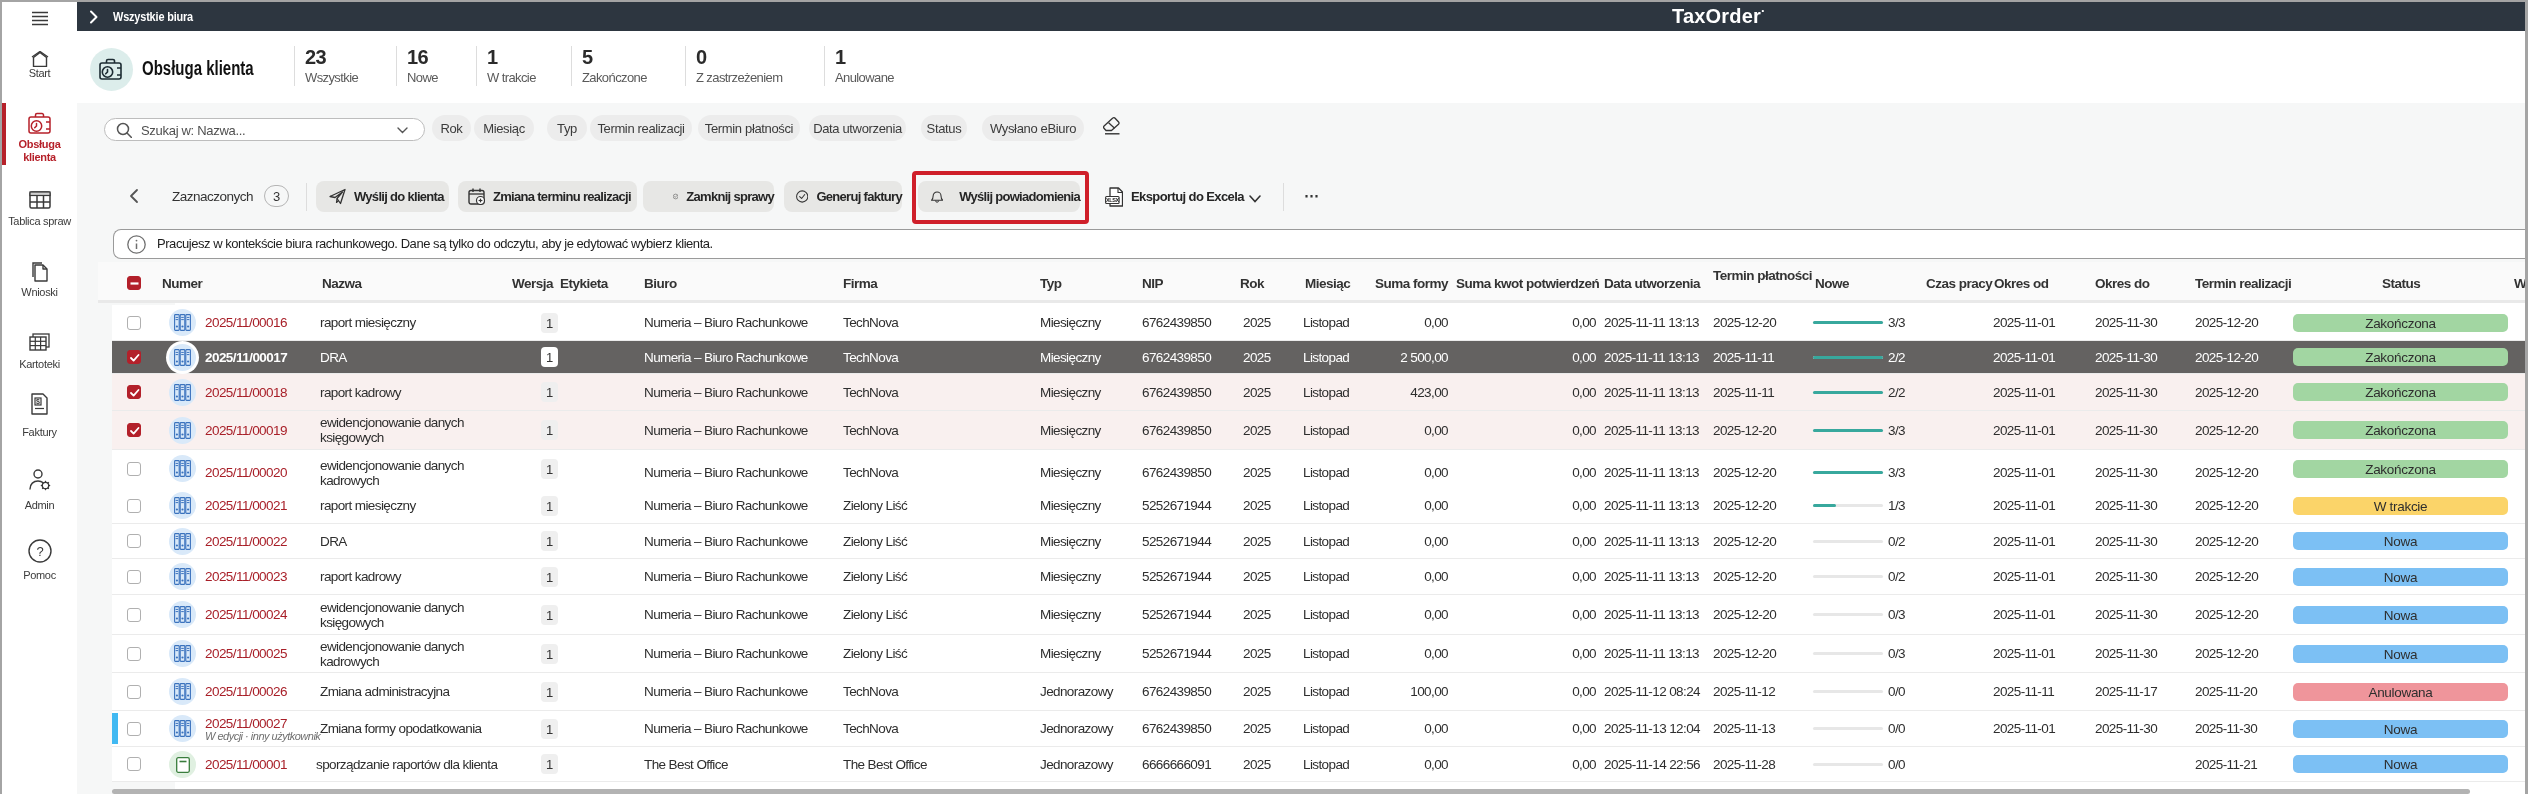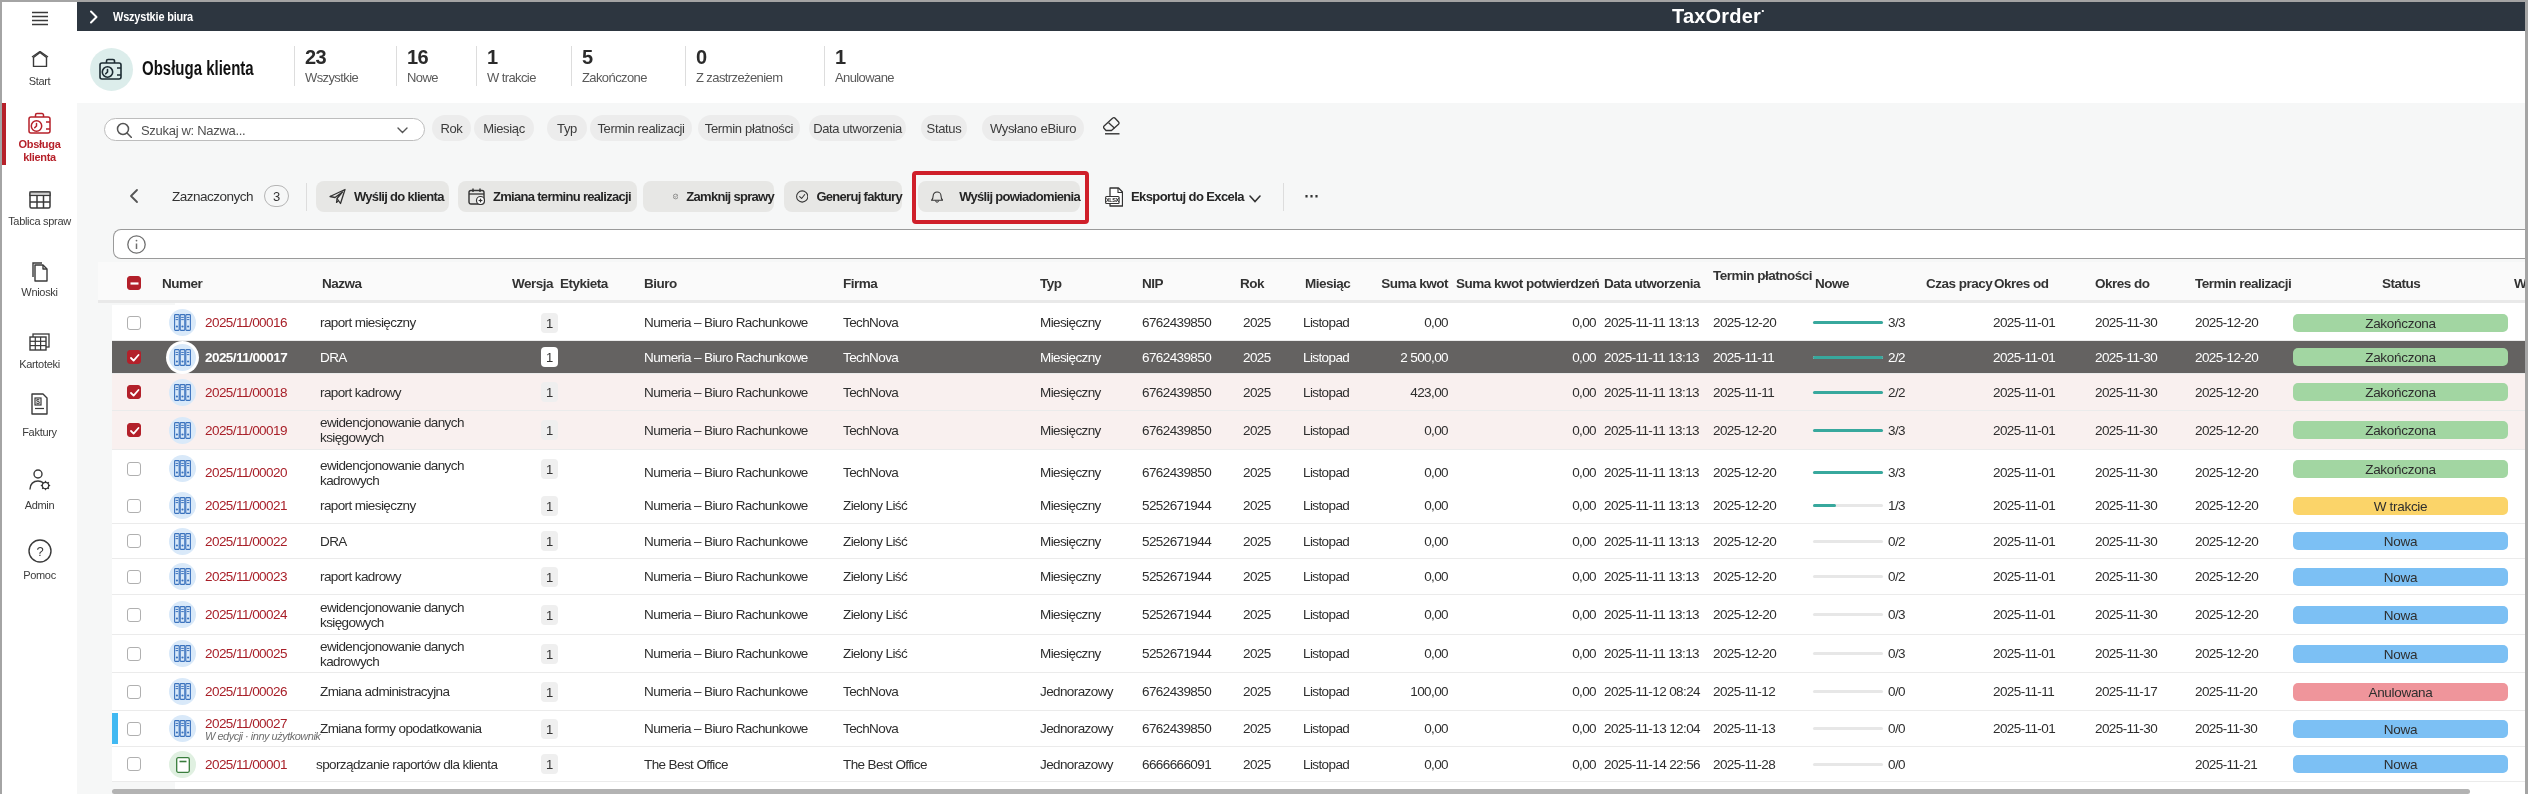--- a/index.html
+++ b/index.html
@@ -83,21 +83,21 @@
           <line x1="0" y1="9.5" x2="16" y2="9.5"></line>
           <line x1="0" y1="13.5" x2="16" y2="13.5"></line>
         </g>
       </svg>
     </div>
     <div class="sitem" style="top:49px">
       <svg width="18" height="16" viewBox="0 0 18 16" style="margin:0 auto">
         <path d="M2.5 6.5 L9 1.5 L15.5 6.5 V15.5 H2.5 Z" fill="none" stroke="#3a3a3a" stroke-width="1.4" stroke-linejoin="round"></path>
         <path d="M1 6 L9 0.5 L17 6" fill="none" stroke="#3a3a3a" stroke-width="1.4" stroke-linejoin="round"></path>
       </svg>
-      <div class="lbl" style="margin-top:8px">Start</div>
+      <div class="lbl" style="">Start</div>
     </div>
     <div class="sitem active" style="top:110px">
       <svg width="23" height="22" viewBox="0 0 23 22" style="margin:0 auto">
         <rect x="1" y="5" width="21" height="16" rx="2" fill="none" stroke="#b6212a" stroke-width="1.5"></rect>
         <path d="M7.5 5 V3 a1.5 1.5 0 0 1 1.5 -1.5 h5 a1.5 1.5 0 0 1 1.5 1.5 V5" fill="none" stroke="#b6212a" stroke-width="1.5"></path>
         <circle cx="8.5" cy="14" r="5.2" fill="none" stroke="#b6212a" stroke-width="1.5"></circle>
         <path d="M8.5 11.5 V14 L6.7 15.8" fill="none" stroke="#b6212a" stroke-width="1.5" stroke-linecap="round"></path>
         <path d="M22 10 h-4 M22 17 h-4" stroke="#b6212a" stroke-width="1.5"></path>
       </svg>
       <div class="lbl" style="margin-top:4px;font-weight:bold">Obsługa<br>klienta</div>
@@ -295,20 +295,21 @@
     </svg>
   </div>
 <div class="vsep" style="left:1283px"></div>
 <div class="abs" style="left:1304px;top:187px;font-size:15px;font-weight:bold;color:#333;letter-spacing:1px">⋯</div>
 <div id="infobar">
     <svg width="19" height="19" viewBox="0 0 19 19" style="position:absolute;left:13px;top:5px">
       <circle cx="9.5" cy="9.5" r="8.7" fill="none" stroke="#6e6e6e" stroke-width="1.3"></circle>
       <line x1="9.5" y1="8.5" x2="9.5" y2="14" stroke="#6e6e6e" stroke-width="1.5"></line>
       <circle cx="9.5" cy="5.6" r="0.9" fill="#6e6e6e"></circle>
     </svg>
+    <div class="txt">Pracujesz w kontekście biura rachunkowego. Dane są tylko do odczytu, aby je edytować wybierz klienta.</div>
   </div>
 <div id="thead">
     <div class="cb on" style="left:29px;top:14px">
       <svg width="11" height="11" viewBox="0 0 11 11" style="">
         <line x1="1.5" y1="5.5" x2="9.5" y2="5.5" stroke="#fff" stroke-width="2.2"></line>
       </svg>
     </div>
     <div class="th" style="left:64px;top:14px">Numer</div>
     <div class="th" style="left:224px;top:14px">Nazwa</div>
     <div class="th" style="left:414px;top:14px">Wersja</div>
@@ -320,21 +321,21 @@
     <div class="th" style="left:1142px;top:14px">Rok</div>
     <div class="th" style="left:1207px;top:14px">Miesiąc</div>
     <div class="th" style="left:1506px;top:14px">Data utworzenia</div>
     <div class="th" style="left:1717px;top:14px">Nowe</div>
     <div class="th" style="left:1828px;top:14px">Czas pracy</div>
     <div class="th" style="left:1896px;top:14px">Okres od</div>
     <div class="th" style="left:1997px;top:14px">Okres do</div>
     <div class="th" style="left:2097px;top:14px">Termin realizacji</div>
     <div class="th" style="left:2284px;top:14px">Status</div>
     <div class="th" style="left:2416px;top:14px">Wysłano eBiuro</div>
-    <div class="th" style="left:1250px;top:14px;width:100px;text-align:right">Suma kwot</div>
+    <div class="th" style="left:1250px;top:14px;width:100px;text-align:right">Suma formy</div>
     <div class="th" style="left:1358px;top:14px;width:140px;text-align:right">Suma kwot potwierdzeń</div>
     <div class="th" style="left:1615px;top:7px;width:70px;line-height:14px">Termin płatności</div>
   </div>
 <div class="row" style="top:305px;height:36px">
     <div class="cb" style="top:11px"></div>
     <div class="icirc" style="top:4px;">
       <svg width="17" height="17" viewBox="0 0 17 17" style="">
         <g stroke="#3a72bd" stroke-width="1.1" fill="none">
           <rect x="0.6" y="0.6" width="4.6" height="15.8" rx="0.8"></rect>
           <rect x="6.2" y="0.6" width="4.6" height="15.8" rx="0.8"></rect>

